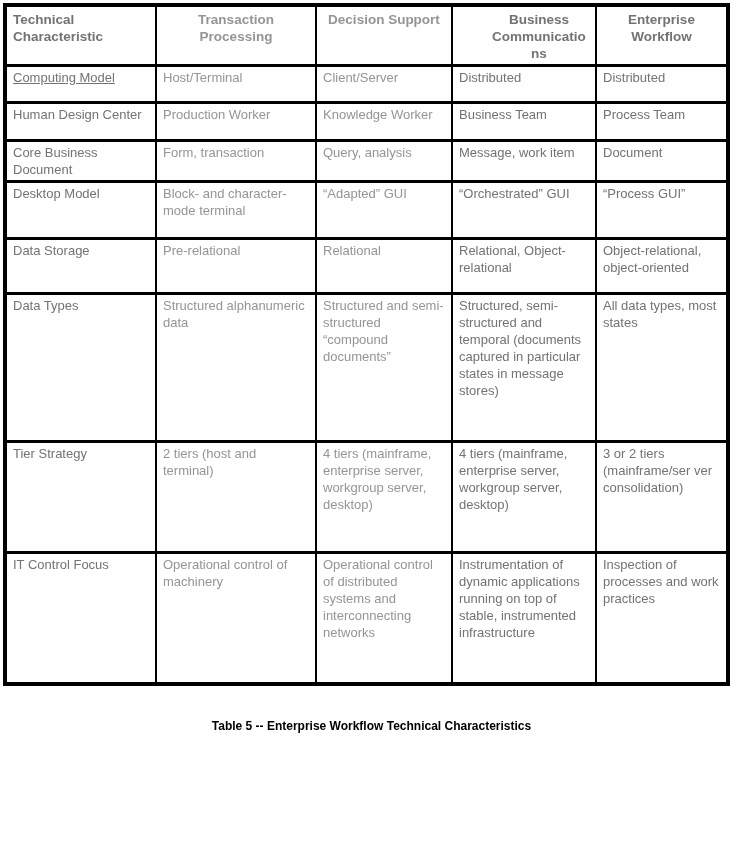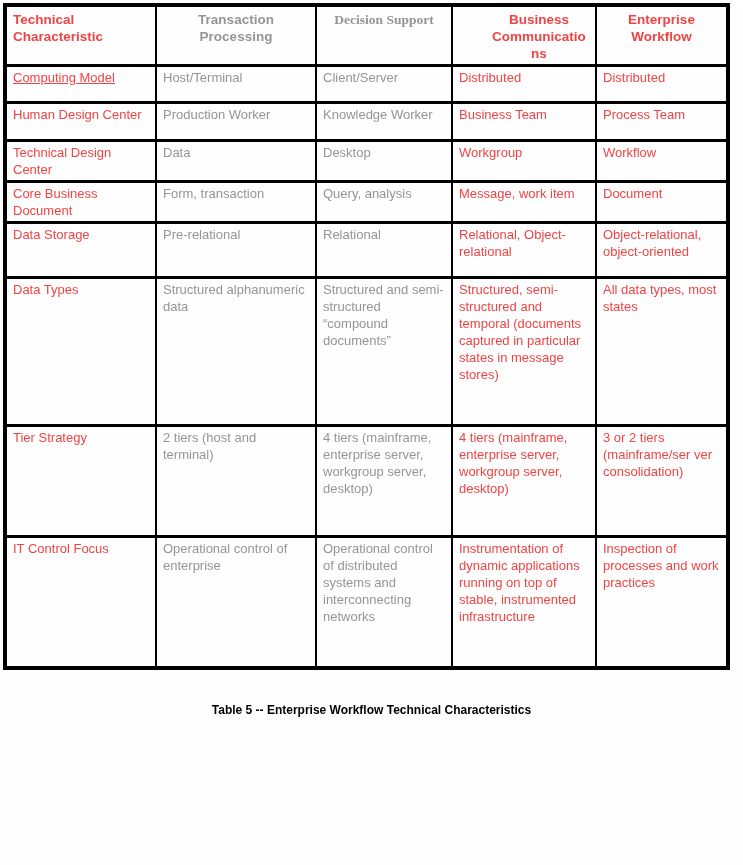--- a/index.html
+++ b/index.html
@@ -26,21 +26,21 @@
   table.char-table td {
     border-left: 2px solid #000;
     border-right: 2px solid #000;
     border-top: 3px solid #000;
     border-bottom: 3px solid #000;
     vertical-align: top;
     text-align: left;
     padding: 2px 6px 2px 6px;
     font-size: 13px;
     line-height: 17px;
-    color: #ef4444;
+    color: #737373;
     word-wrap: break-word;
     box-sizing: border-box;
   }
   table.char-table th {
     font-weight: bold;
     font-size: 13.5px;
     text-align: center;
     padding-top: 4px;
   }
   table.char-table th.first-col {
@@ -67,53 +67,53 @@
       <col style="width:151px">
       <col style="width:160px">
       <col style="width:136px">
       <col style="width:144px">
       <col style="width:132px">
     </colgroup>
     <thead>
       <tr id="header-row">
           <th class="first-col" style="height: 58px;">Technical Characteristic</th>
           <th class="tone-gray" style="height: 58px;">Transaction Processing</th>
-          <th class="tone-gray" style="height: 58px; font-family: Liberation Serif, serif;">Decision Support</th>
+          <th class="tone-gray" style="height: 58px;">Decision Support</th>
           <th style="height: 58px; padding-left: 36px;">Business Communications</th>
           <th style="height: 58px;">Enterprise Workflow</th>
         </tr>
     </thead>
     <tbody id="table-body">
         <tr>
           <td style="height: 37px; text-decoration: underline;">Computing Model</td>
           <td class="tone-gray">Host/Terminal</td>
           <td class="tone-gray">Client/Server</td>
           <td>Distributed</td>
           <td>Distributed</td>
         </tr>
         <tr>
           <td style="height: 38px;">Human Design Center</td>
           <td class="tone-gray">Production Worker</td>
           <td class="tone-gray">Knowledge Worker</td>
           <td>Business Team</td>
           <td>Process Team</td>
         </tr>
         <tr>
-          <td style="height: 38px;">Technical Design Center</td>
-          <td class="tone-gray">Data</td>
-          <td class="tone-gray">Desktop</td>
-          <td>Workgroup</td>
-          <td>Workflow</td>
-        </tr>
-        <tr>
           <td style="height: 38px;">Core Business Document</td>
           <td class="tone-gray">Form, transaction</td>
           <td class="tone-gray">Query, analysis</td>
           <td>Message, work item</td>
           <td>Document</td>
+        </tr>
+        <tr>
+          <td style="height: 57px;">Desktop Model</td>
+          <td class="tone-gray">Block- and character-mode terminal</td>
+          <td class="tone-gray">“Adapted” GUI</td>
+          <td>“Orchestrated” GUI</td>
+          <td>“Process GUI”</td>
         </tr>
         <tr>
           <td style="height: 55px;">Data Storage</td>
           <td class="tone-gray">Pre-relational</td>
           <td class="tone-gray">Relational</td>
           <td>Relational, Object-relational</td>
           <td>Object-relational, object-oriented</td>
         </tr>
         <tr>
           <td style="height: 148px;">Data Types</td>
@@ -124,21 +124,21 @@
         </tr>
         <tr>
           <td style="height: 111px;">Tier Strategy</td>
           <td class="tone-gray">2 tiers (host and terminal)</td>
           <td class="tone-gray">4 tiers (mainframe, enterprise server, workgroup server, desktop)</td>
           <td>4 tiers (mainframe, enterprise server, workgroup server, desktop)</td>
           <td>3 or 2 tiers (mainframe/ser ver consolidation)</td>
         </tr>
         <tr>
           <td style="height: 131px;">IT Control Focus</td>
-          <td class="tone-gray">Operational control of enterprise</td>
+          <td class="tone-gray">Operational control of machinery</td>
           <td class="tone-gray">Operational control of distributed systems and interconnecting networks</td>
           <td>Instrumentation of dynamic applications running on top of stable, instrumented infrastructure</td>
           <td>Inspection of processes and work practices</td>
         </tr>
       </tbody>
   </table>
   <div class="caption">Table 5 -- Enterprise Workflow Technical Characteristics</div>
 </div>
 
 </body></html>

